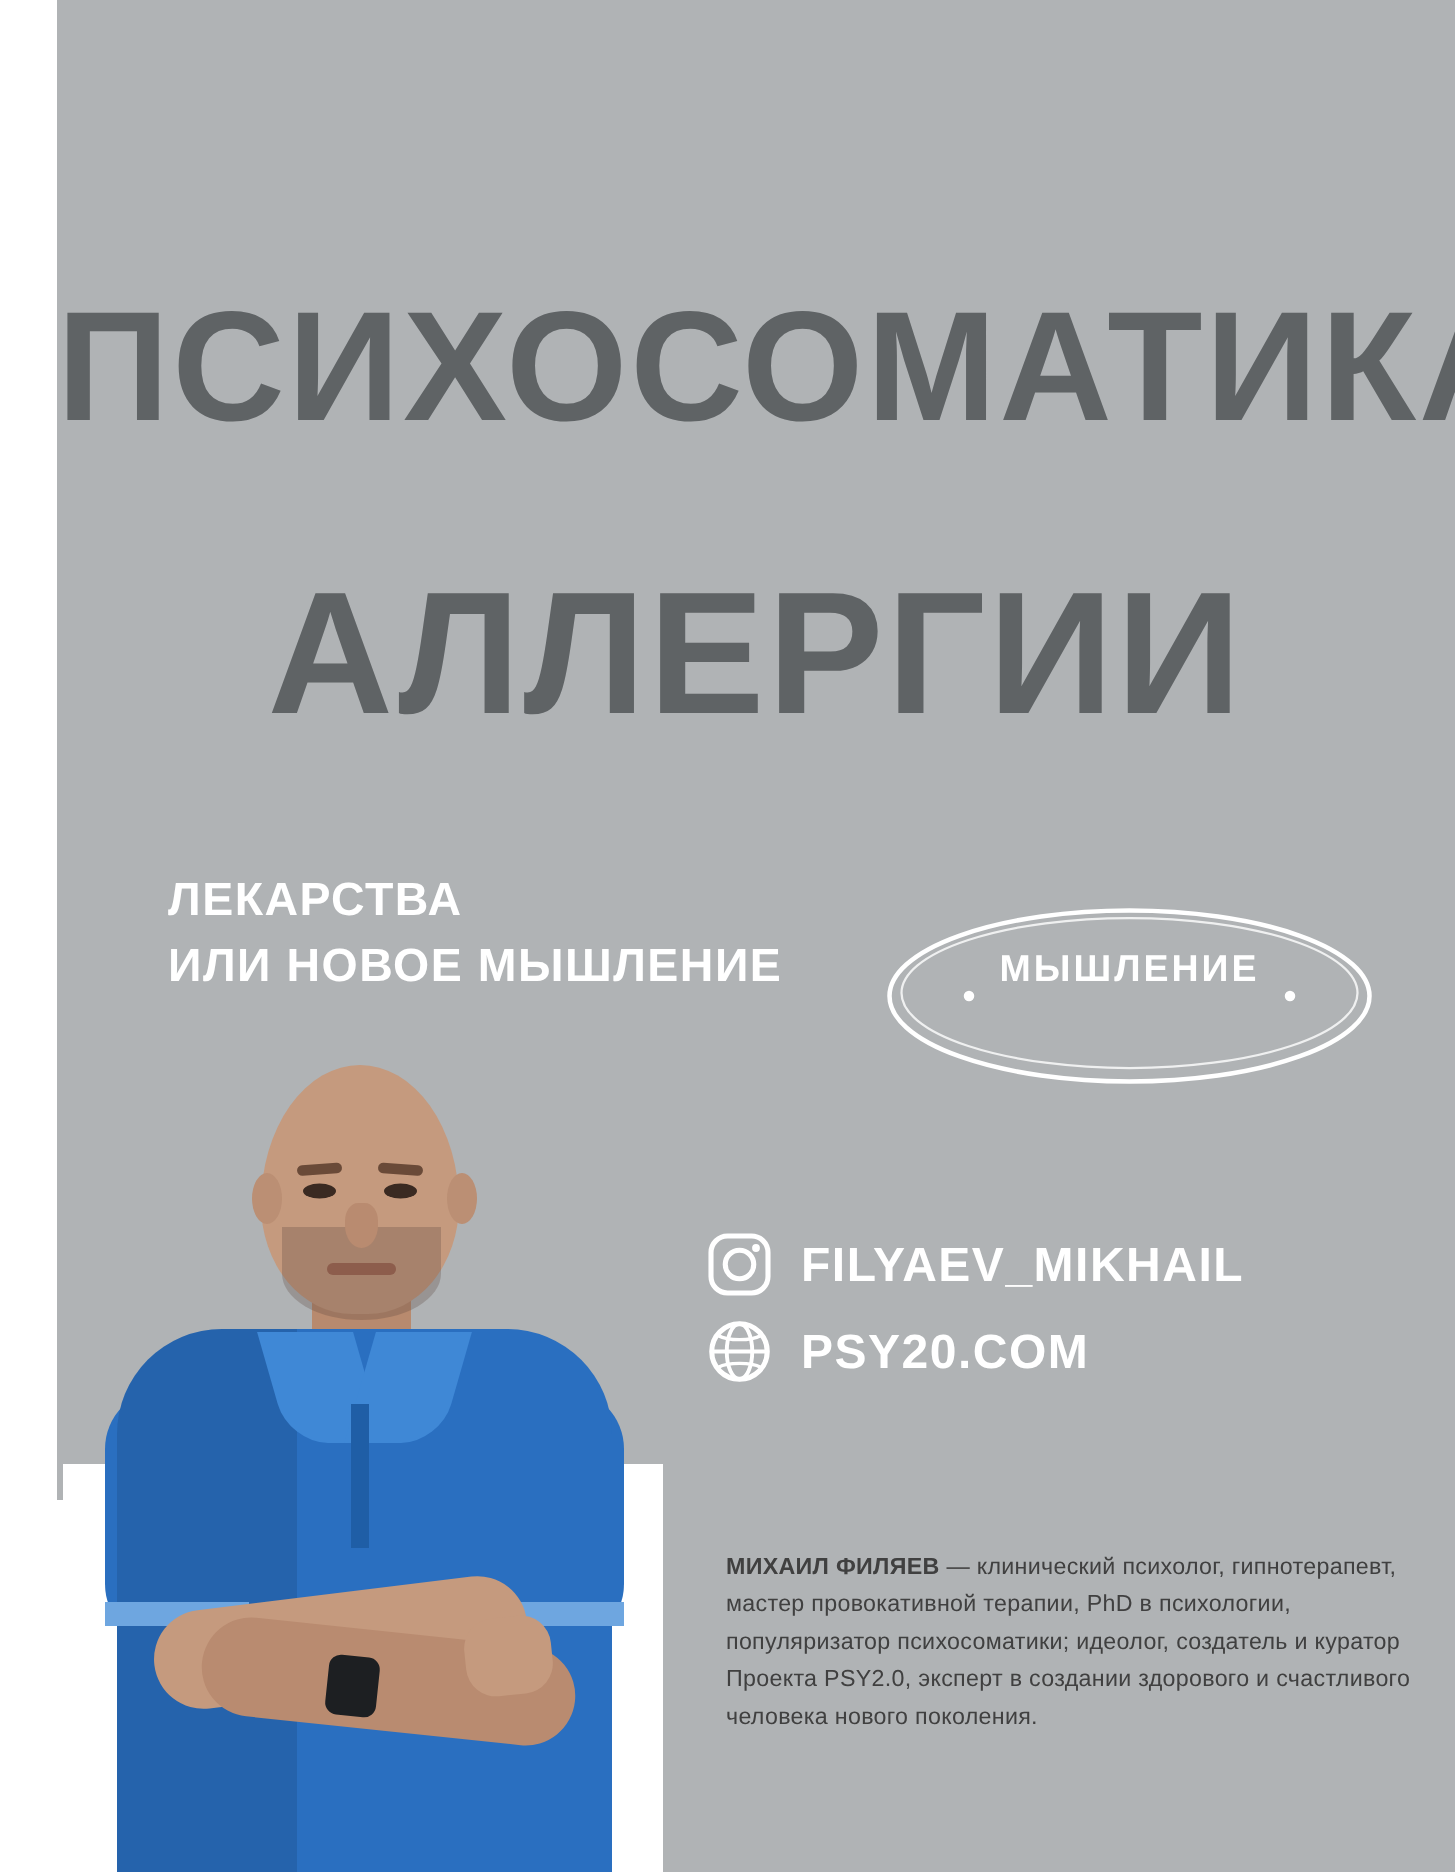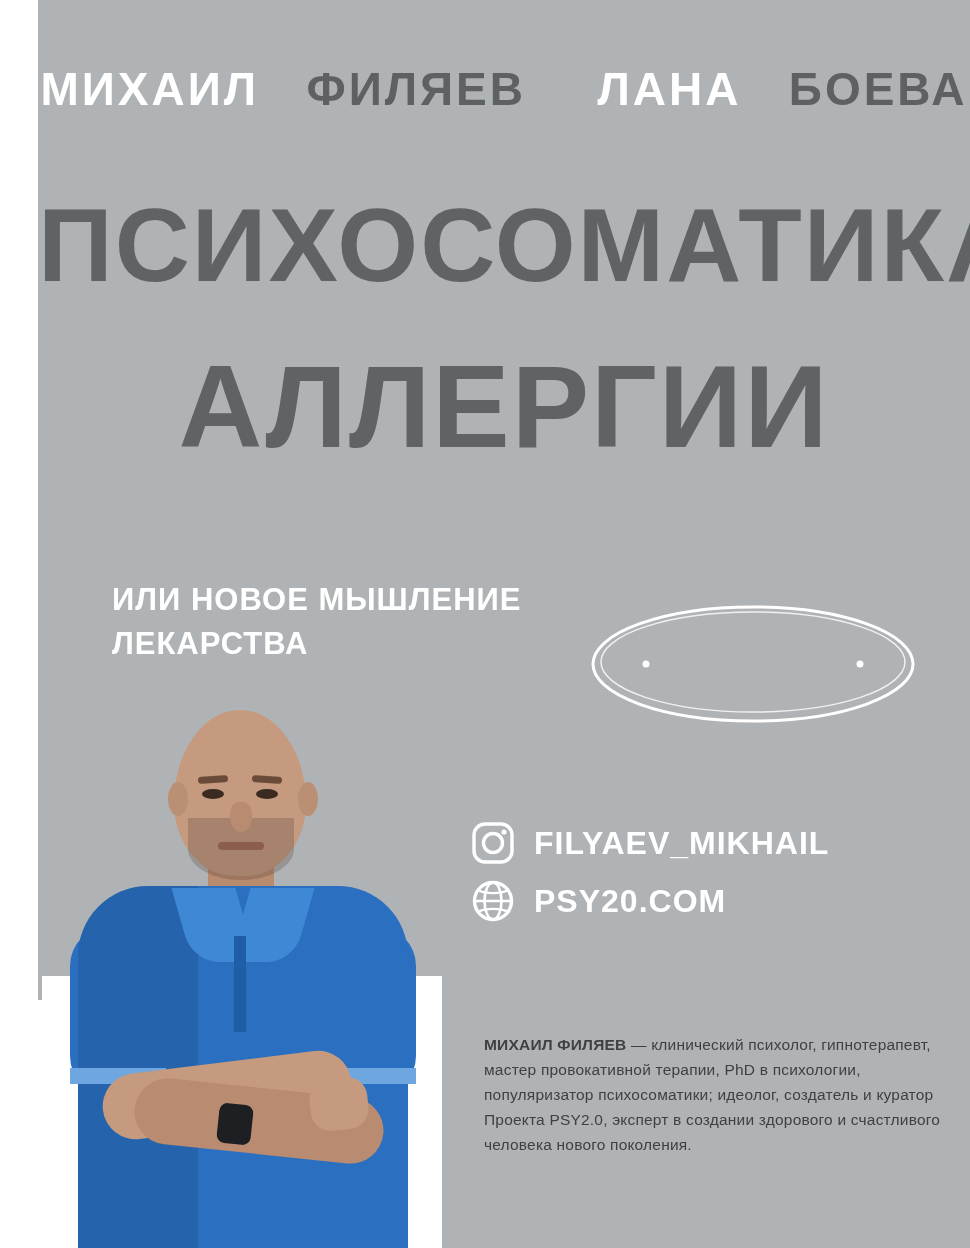--- a/index.html
+++ b/index.html
@@ -62,21 +62,21 @@
     font-weight: bold;
     line-height: 0.95;
     letter-spacing: 2px;
     white-space: nowrap;
   }
   .title-1 {
     top: 196px;
     font-size: 104px;
   }
   .title-2 {
-    top: 352px;
+    top: 380px;
     font-size: 116px;
   }
 
   
   .subtitle {
     position: absolute;
     left: 112px;
     top: 578px;
     color: #ffffff;
     font-size: 31px;
@@ -296,46 +296,38 @@
   }
 </style>
 </head>
 <body>
 
 <div id="cover">
 
   <div class="panel"></div>
   <div class="panel-lower"></div>
 
-  <div class="authors">
-    <span>МИХАИЛ</span>
-    <span>&nbsp;</span>
-    <span class="surname">ФИЛЯЕВ</span>
-    <span class="author-gap"></span>
-    <span>ЛАНА</span>
-    <span>&nbsp;</span>
-    <span class="surname">БОЕВА</span>
-  </div>
 
   <div class="title-1">ПСИХОСОМАТИКА</div>
   <div class="title-2">АЛЛЕРГИИ</div>
 
   <div class="subtitle">
+    <div>ЛЕКАРСТВА</div>
     <div>ИЛИ НОВОЕ МЫШЛЕНИЕ</div>
-    <div>ЛЕКАРСТВА</div>
   </div>
 
   <div class="badge">
     <svg width="330" height="128" viewBox="0 0 330 128" fill="none">
       <ellipse cx="165" cy="64" rx="160" ry="57" stroke="#ffffff" stroke-width="3" fill="none"></ellipse>
       <ellipse cx="165" cy="62" rx="152" ry="50" stroke="#ffffff" stroke-width="1.5" fill="none" opacity="0.8"></ellipse>
       <circle cx="58" cy="64" r="3.5" fill="#ffffff"></circle>
       <circle cx="272" cy="64" r="3.5" fill="#ffffff"></circle>
     </svg>
     <div class="badge-text">
+      <div>МЫШЛЕНИЕ</div>
     </div>
   </div>
 
   <div class="contacts">
     <div class="contact-row">
       <span class="glyph">
         <svg width="44" height="44" viewBox="0 0 44 44" fill="none">
           <rect x="3" y="3" width="38" height="38" rx="11" stroke="#ffffff" stroke-width="3.4"></rect>
           <circle cx="22" cy="22" r="9.5" stroke="#ffffff" stroke-width="3.4"></circle>
           <circle cx="33" cy="11" r="2.6" fill="#ffffff"></circle>

